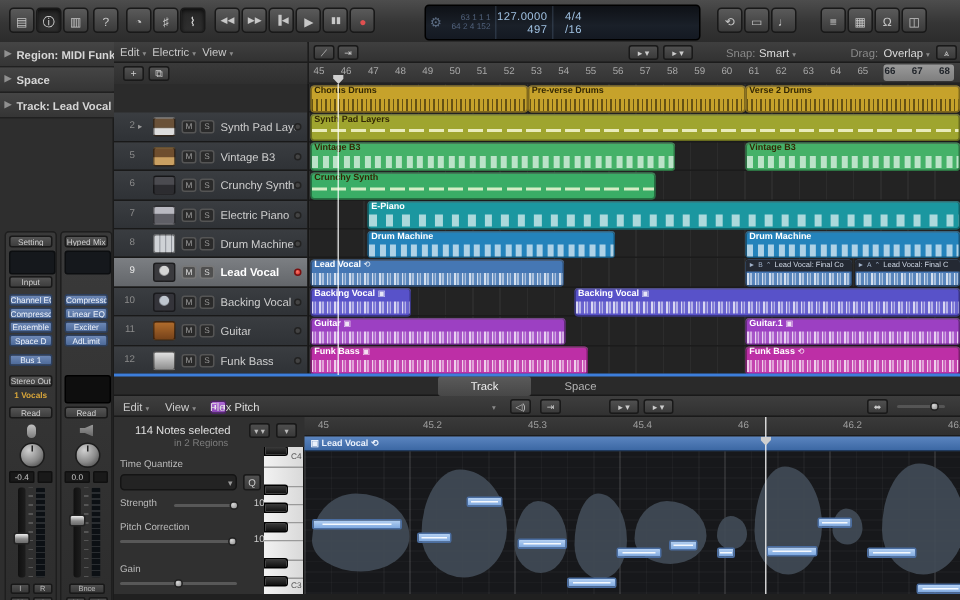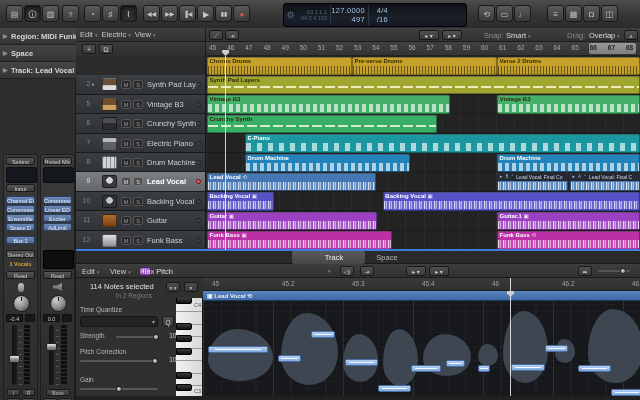--- a/index.html
+++ b/index.html
@@ -508,21 +508,21 @@
         <div class="wv"></div>
       </div>
       <div class="reg wave" style="left: 292.08px; top: 175.1px; width: 142.92px; background: rgb(189, 47, 166);">
         <div class="rl">Funk Bass  <span class="rbadge">⟲</span></div>
         <div class="wv"></div>
       </div>
     </div>
 
   <div id="blueline" class="abs"></div>
   <div id="tabsrow" class="abs">
-      <div class="tab on" style="left: 216px; width: 62px; padding-left: 11px;">Track</div>
+      <div class="tab on" style="left: 216px; width: 62px;">Track</div>
       <div class="tab" style="left: 280px; width: 62px;">Space</div>
     </div>
   <div id="etoolbar" class="abs">
     <span class="abs" style="left:6px;top:3px"><span>Edit</span> <span class="caret">▾</span></span>
     <span class="abs" style="left:34px;top:3px"><span>View</span> <span class="caret">▾</span></span>
     <span class="flexic" style="left:64px"></span>
     <span class="abs ddval" style="left:64px;top:3px"><span>Flex Pitch</span></span>
     <span class="abs caret" style="left:252px;top:4px">▾</span>
     <div class="toolbtn" style="left:264px;width:14px">◁)</div>
     <div class="toolbtn" style="left:284px;width:14px">⇥</div>

